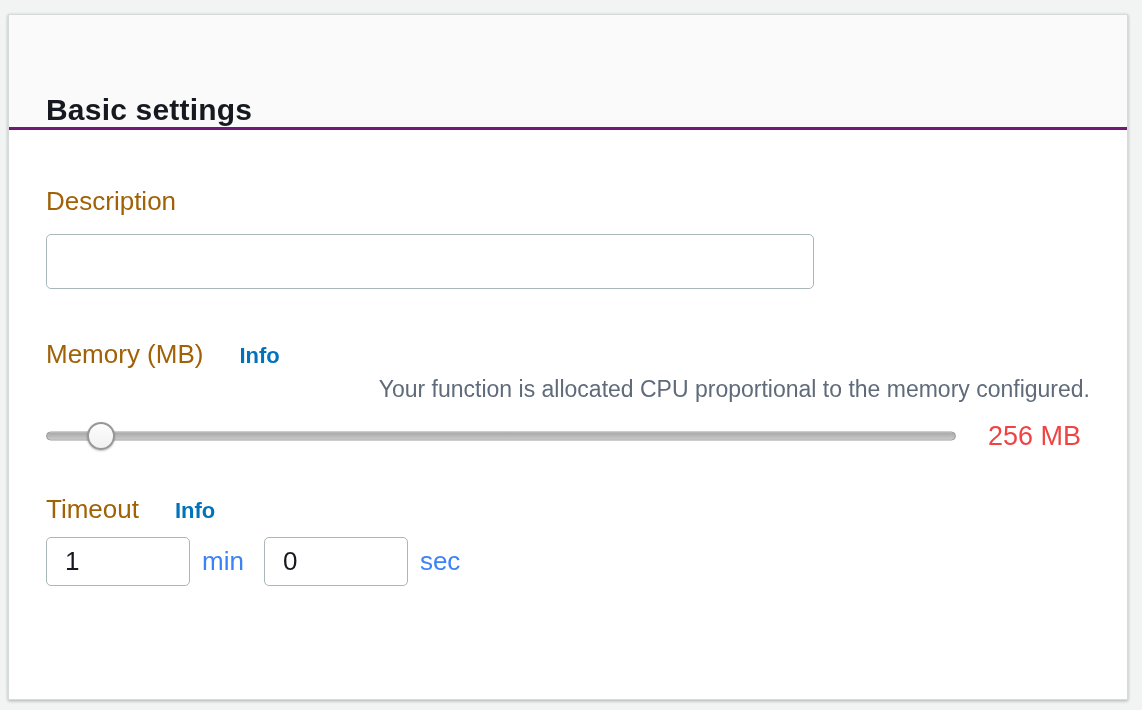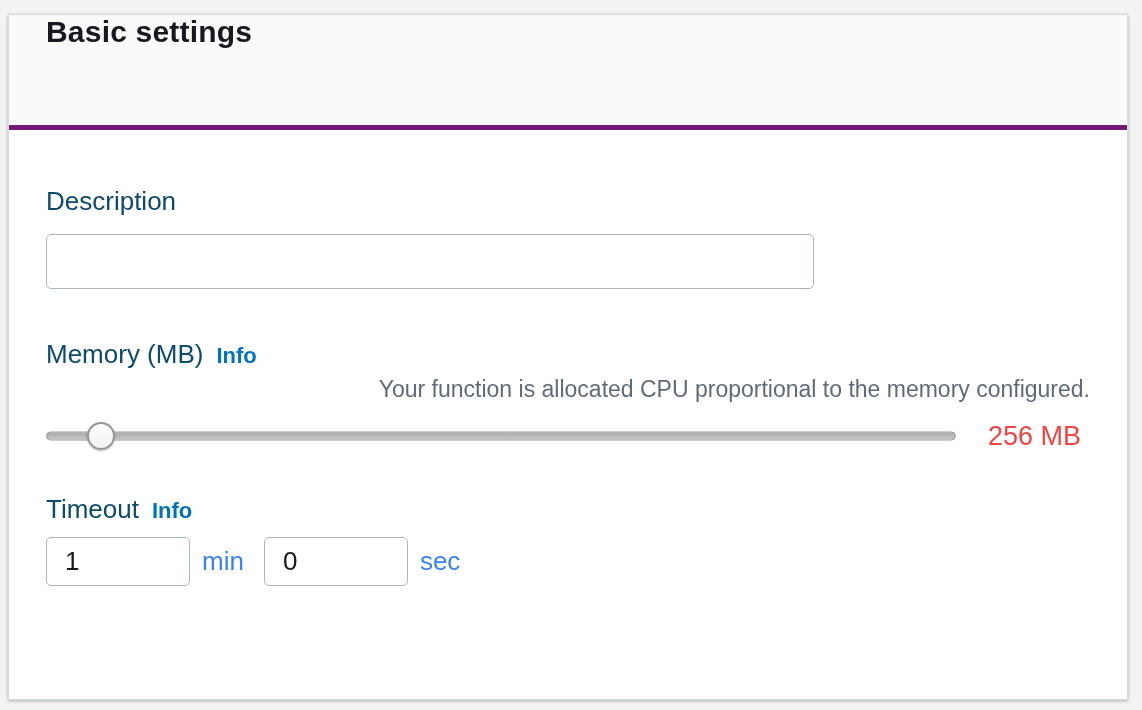--- a/index.html
+++ b/index.html
@@ -19,45 +19,46 @@
     top: 14px;
     width: 1120px;
     height: 686px;
     background: #ffffff;
     border: 1px solid #d5dbdb;
     box-shadow: 0 1px 3px rgba(0, 28, 36, 0.30);
   }
   .panel-header {
     height: 115px;
     background: #fafafa;
-    border-bottom: 5px solid #701a75;
+    border-bottom: 3px solid #701a75;
     display: flex;
-    align-items: flex-start;
+    align-items: flex-end;
     padding: 0 37px;
   }
   .panel-title {
     margin: 0;
     font-size: 30px;
     font-weight: 700;
     letter-spacing: 0.2px;
     color: #16191f;
   }
   .panel-body {
     padding: 56px 37px 0 37px;
   }
   .field-label {
     font-size: 26px;
     font-weight: 400;
-    color: #0c4a6e;
+    color: #a16207;
     line-height: 30px;
   }
   .label-row {
     display: flex;
     align-items: baseline;
     height: 30px;
+    gap: 23px;
   }
   .info-link {
     font-size: 22px;
     font-weight: 700;
     color: #0073bb;
     text-decoration: none;
     margin-left: 13px;
     cursor: pointer;
   }
   .text-input {

